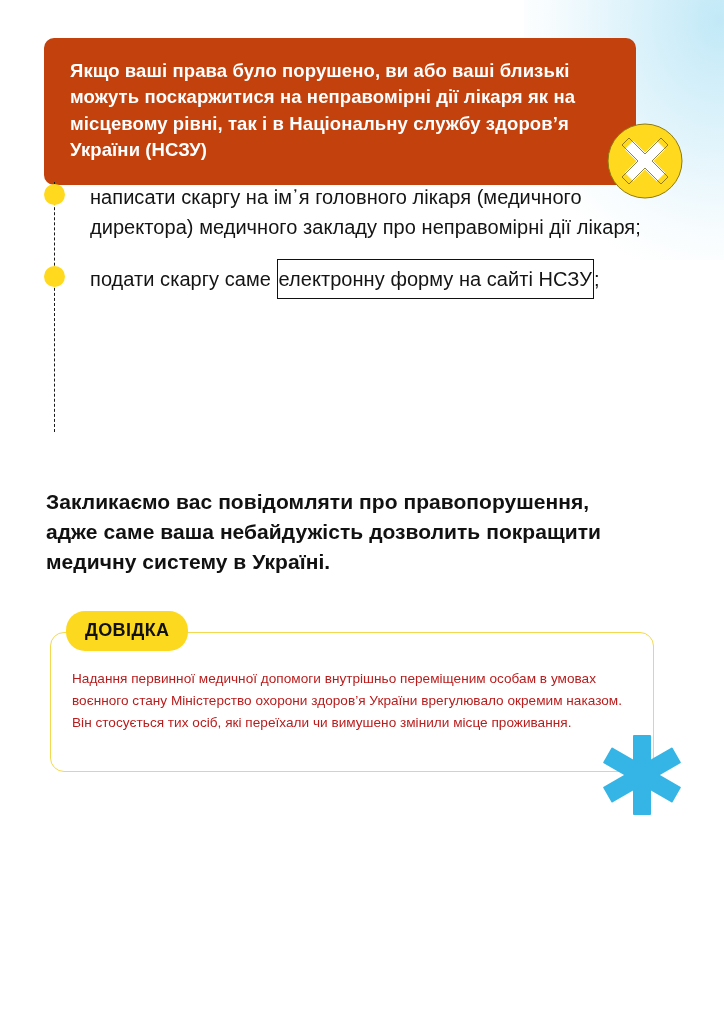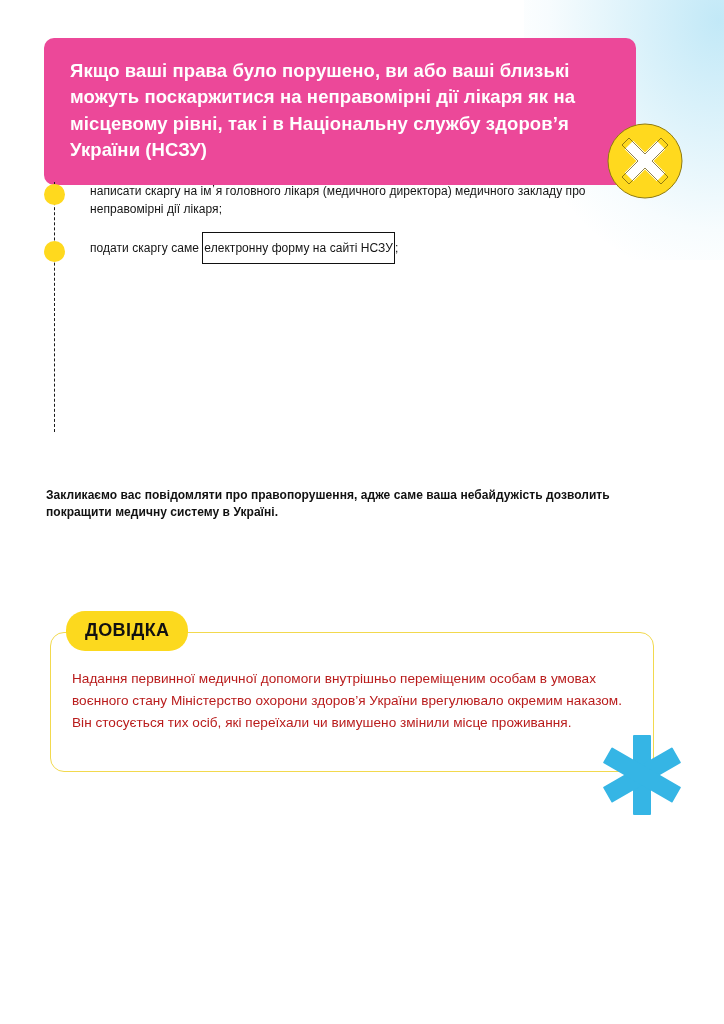--- a/index.html
+++ b/index.html
@@ -33,21 +33,21 @@
     pointer-events: none;
   }
 
   
   .callout {
     position: absolute;
     left: 44px;
     top: 38px;
     width: 592px;
     box-sizing: border-box;
-    background: #ec4899;
+    background: #c2410c;
     border-radius: 10px;
     padding: 20px 26px 22px 26px;
     color: #ffffff;
     font-size: 18.5px;
     font-weight: bold;
     line-height: 1.42;
     letter-spacing: 0.1px;
   }
 
   
@@ -86,37 +86,37 @@
     z-index: 2;
     flex: 0 0 auto;
     width: 21px;
     height: 21px;
     border-radius: 50%;
     background: #ffd91e;
     margin-top: 2px;
   }
   .item-text {
     margin-left: 25px;
-    font-size: 12px;
+    font-size: 20px;
     color: #141414;
     line-height: 1.52;
     letter-spacing: 0.05px;
   }
   .linkbox {
     border: 1.3px solid #111111;
     padding: 8px 1px;
   }
 
   
   .cta {
     position: absolute;
     left: 46px;
     top: 487px;
     width: 580px;
-    font-size: 12px;
+    font-size: 21px;
     font-weight: bold;
     color: #111111;
     line-height: 1.42;
     letter-spacing: 0.05px;
   }
 
   
   .ref-box {
     position: absolute;
     left: 50px;

